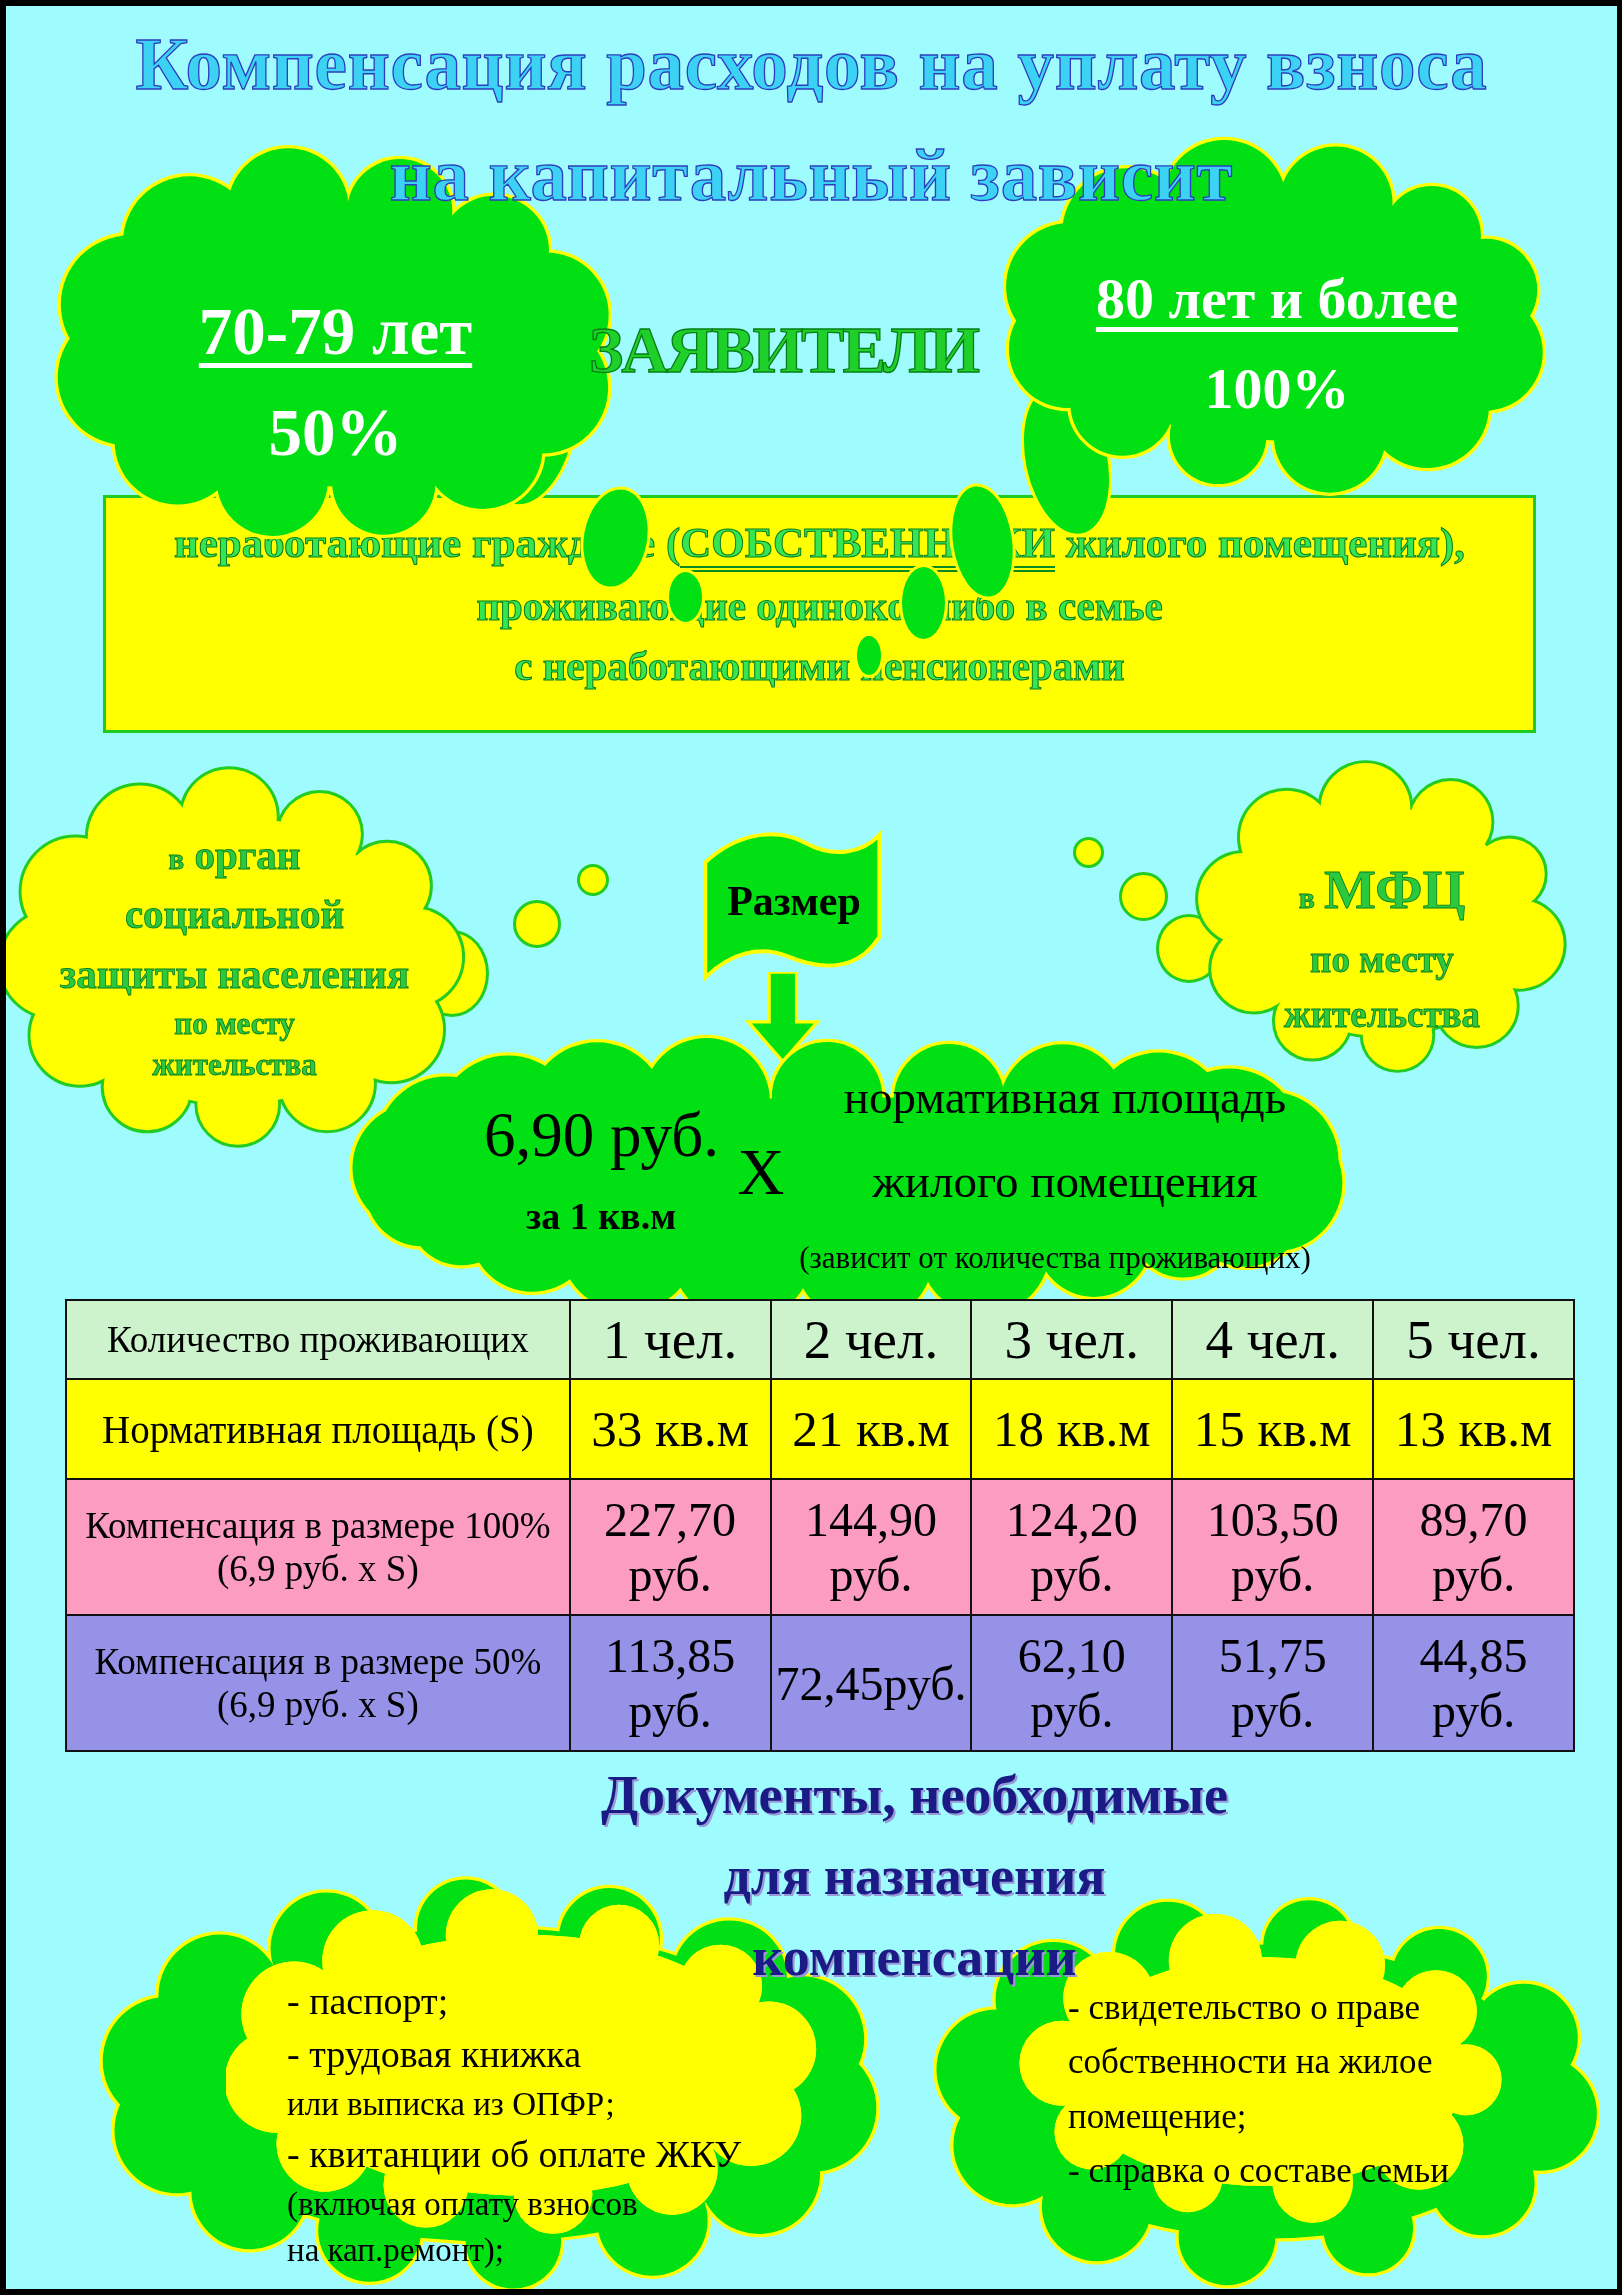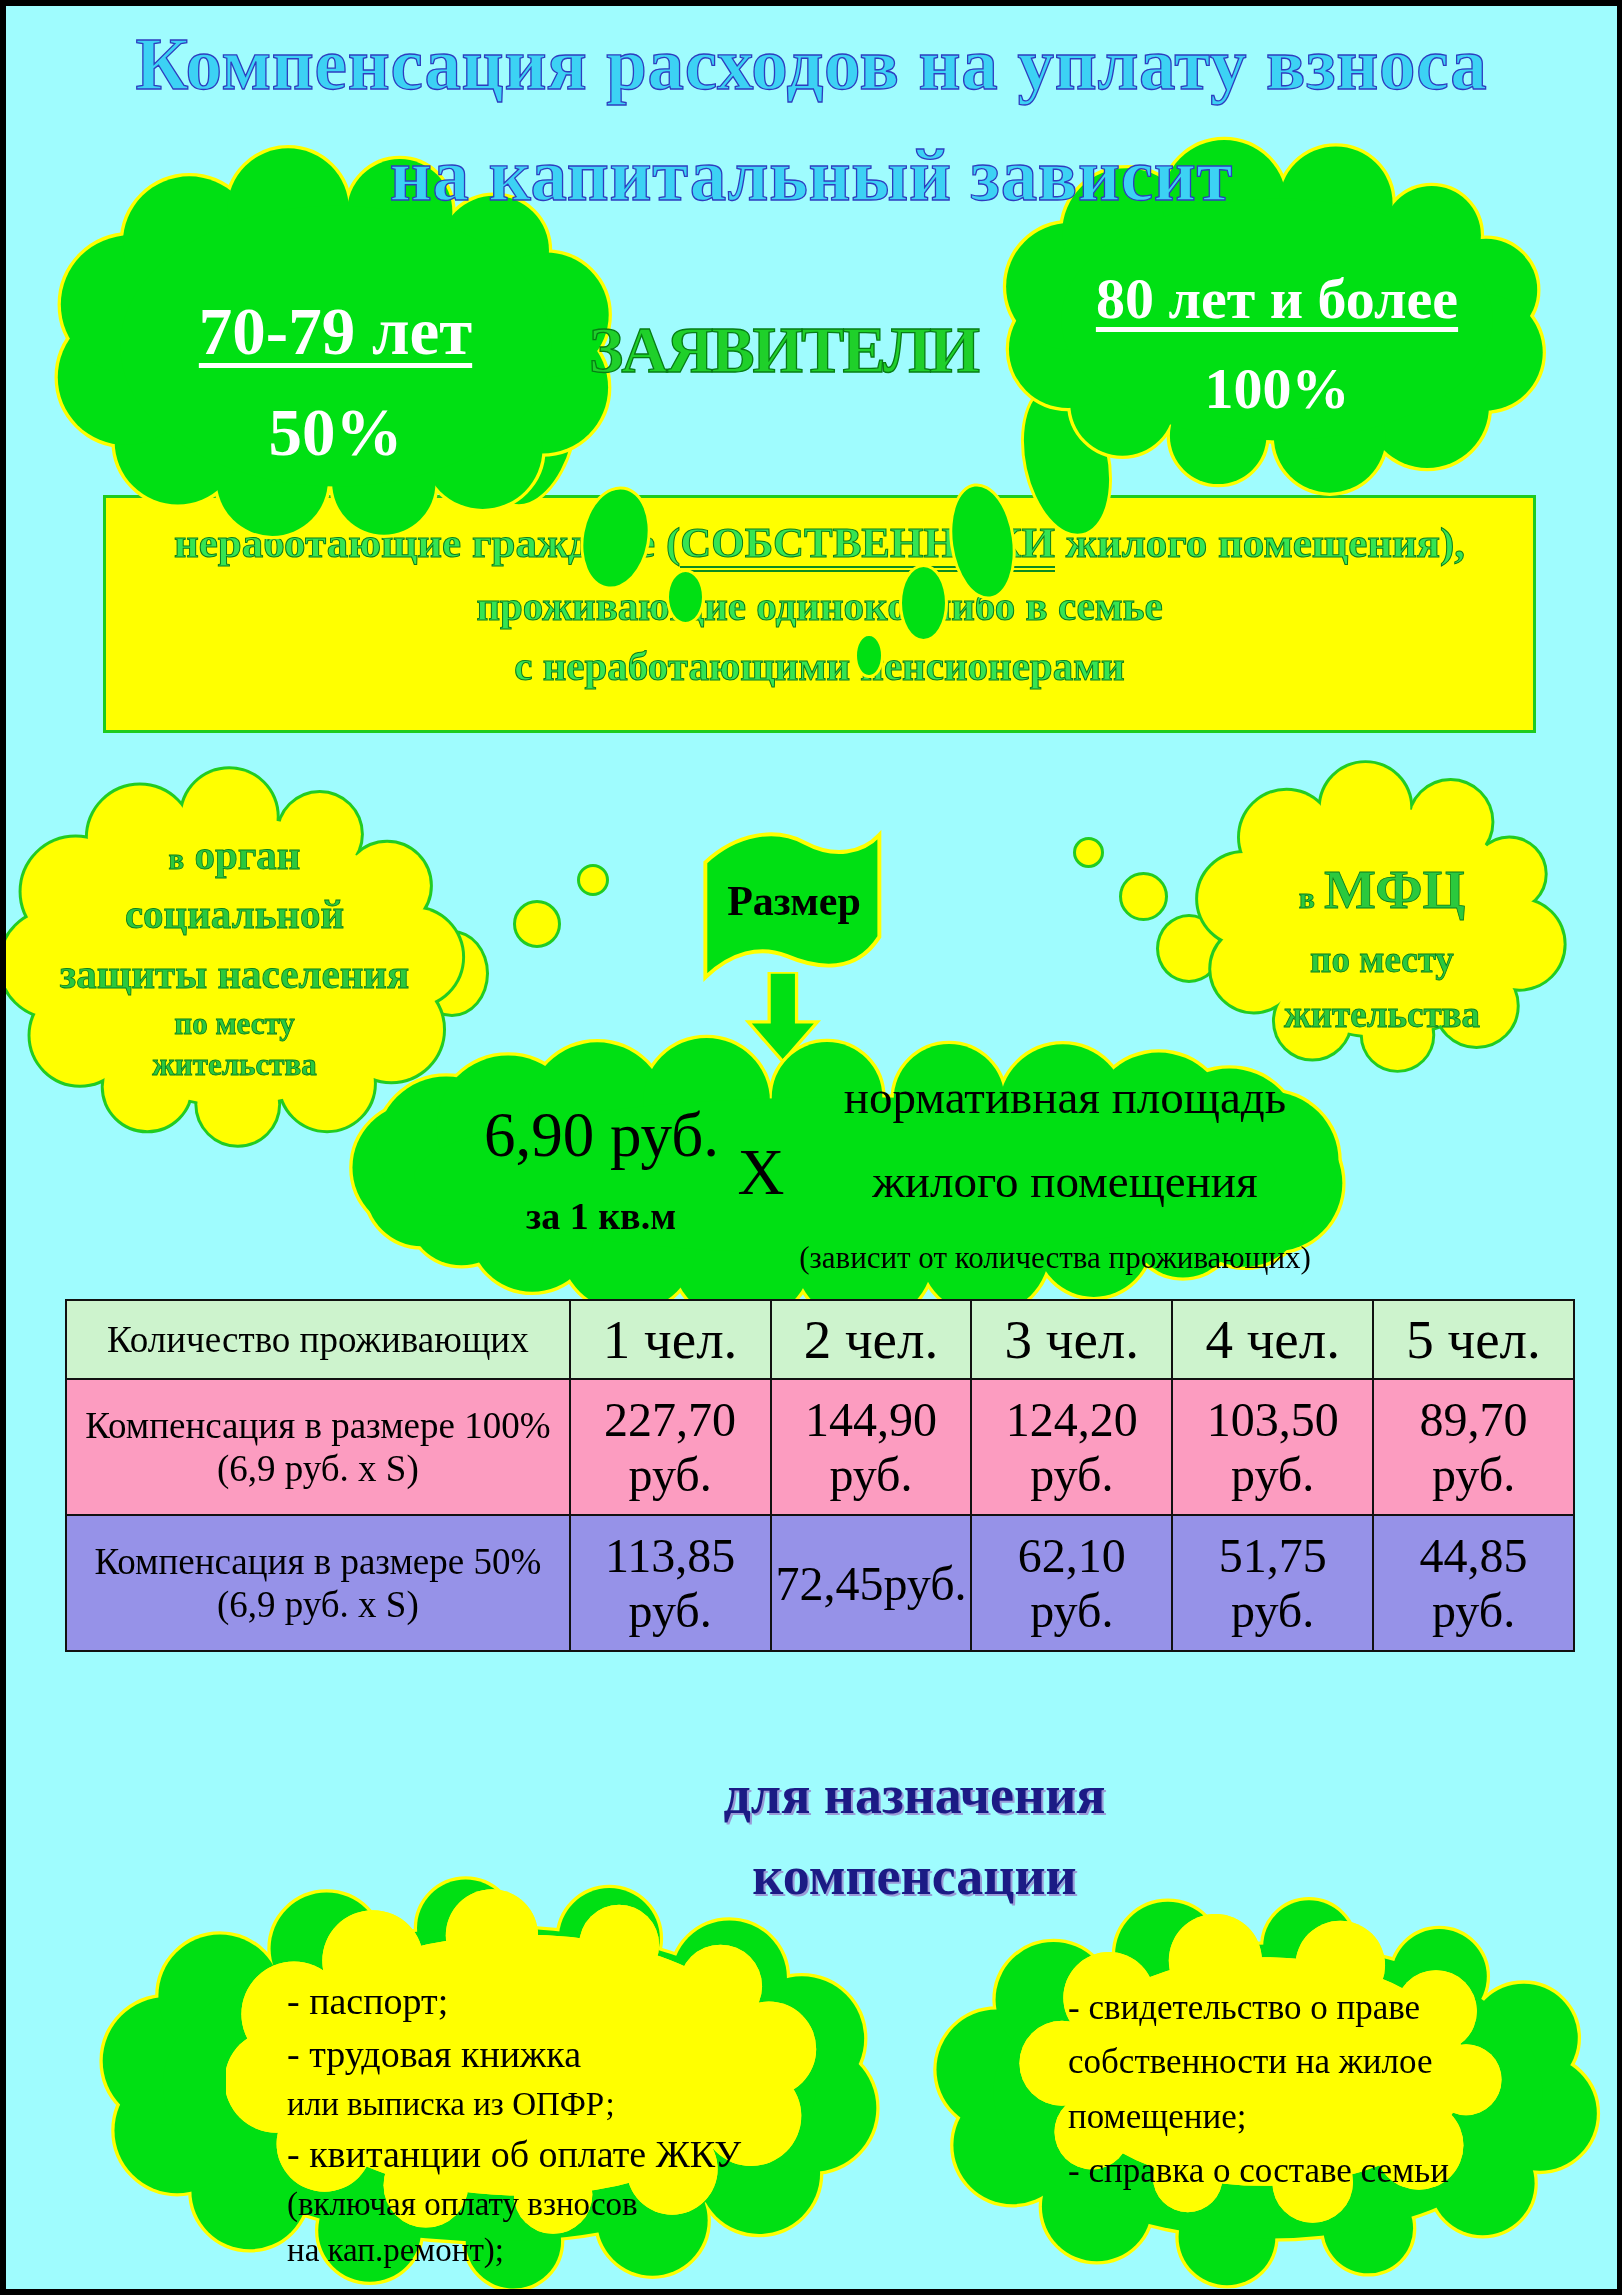--- a/index.html
+++ b/index.html
@@ -353,20 +353,28 @@
       </colgroup>
     <tbody>
         <tr class="r1">
       <td class="lbl">Количество проживающих</td>
       <td class="hval">1 чел.</td>
       <td class="hval">2 чел.</td>
       <td class="hval">3 чел.</td>
       <td class="hval">4 чел.</td>
       <td class="hval">5 чел.</td>
     </tr>
+    <tr class="r2">
+      <td class="lbl">Нормативная площадь (S)</td>
+      <td class="aval">33 кв.м</td>
+      <td class="aval">21 кв.м</td>
+      <td class="aval">18 кв.м</td>
+      <td class="aval">15 кв.м</td>
+      <td class="aval">13 кв.м</td>
+    </tr>
     <tr class="r3">
       <td class="lbl">
         <div>Компенсация в размере 100%</div>
         <div>(6,9 руб. x S)</div>
       </td>
       <td class="mval">227,70 руб.</td>
       <td class="mval">144,90 руб.</td>
       <td class="mval">124,20 руб.</td>
       <td class="mval">103,50 руб.</td>
       <td class="mval">89,70 руб.</td>
@@ -500,20 +508,21 @@
         <circle cx="138.8989219418086" cy="128.26190473340404" r="69.96795283603502" fill="#ffff00"></circle>
         <circle cx="301.56631177182896" cy="71.11944736289755" r="71.23657535121106" fill="#ffff00"></circle>
         <circle cx="492.6648405969977" cy="78.86558707214863" r="68.59199829912853" fill="#ffff00"></circle>
         <circle cx="639.2013656062019" cy="148.54156177382856" r="62.541598903541676" fill="#ffff00"></circle>
         <circle cx="685.2039148392246" cy="253.5335173311734" r="54.246180872370275" fill="#ffff00"></circle>
         <ellipse cx="376" cy="241" rx="310" ry="175" fill="#ffff00"></ellipse>
       </svg>
     </div>
 
   <div class="abs docs-head">
+    <div>Документы, необходимые</div>
     <div>для назначения</div>
     <div>компенсации</div>
   </div>
 
   <div class="abs doc-list doc-list-left">
     <div>- паспорт;</div>
     <div>- трудовая книжка</div>
     <div class="s">или выписка из ОПФР;</div>
     <div>- квитанции об оплате ЖКУ</div>
     <div class="s">(включая оплату взносов</div>

